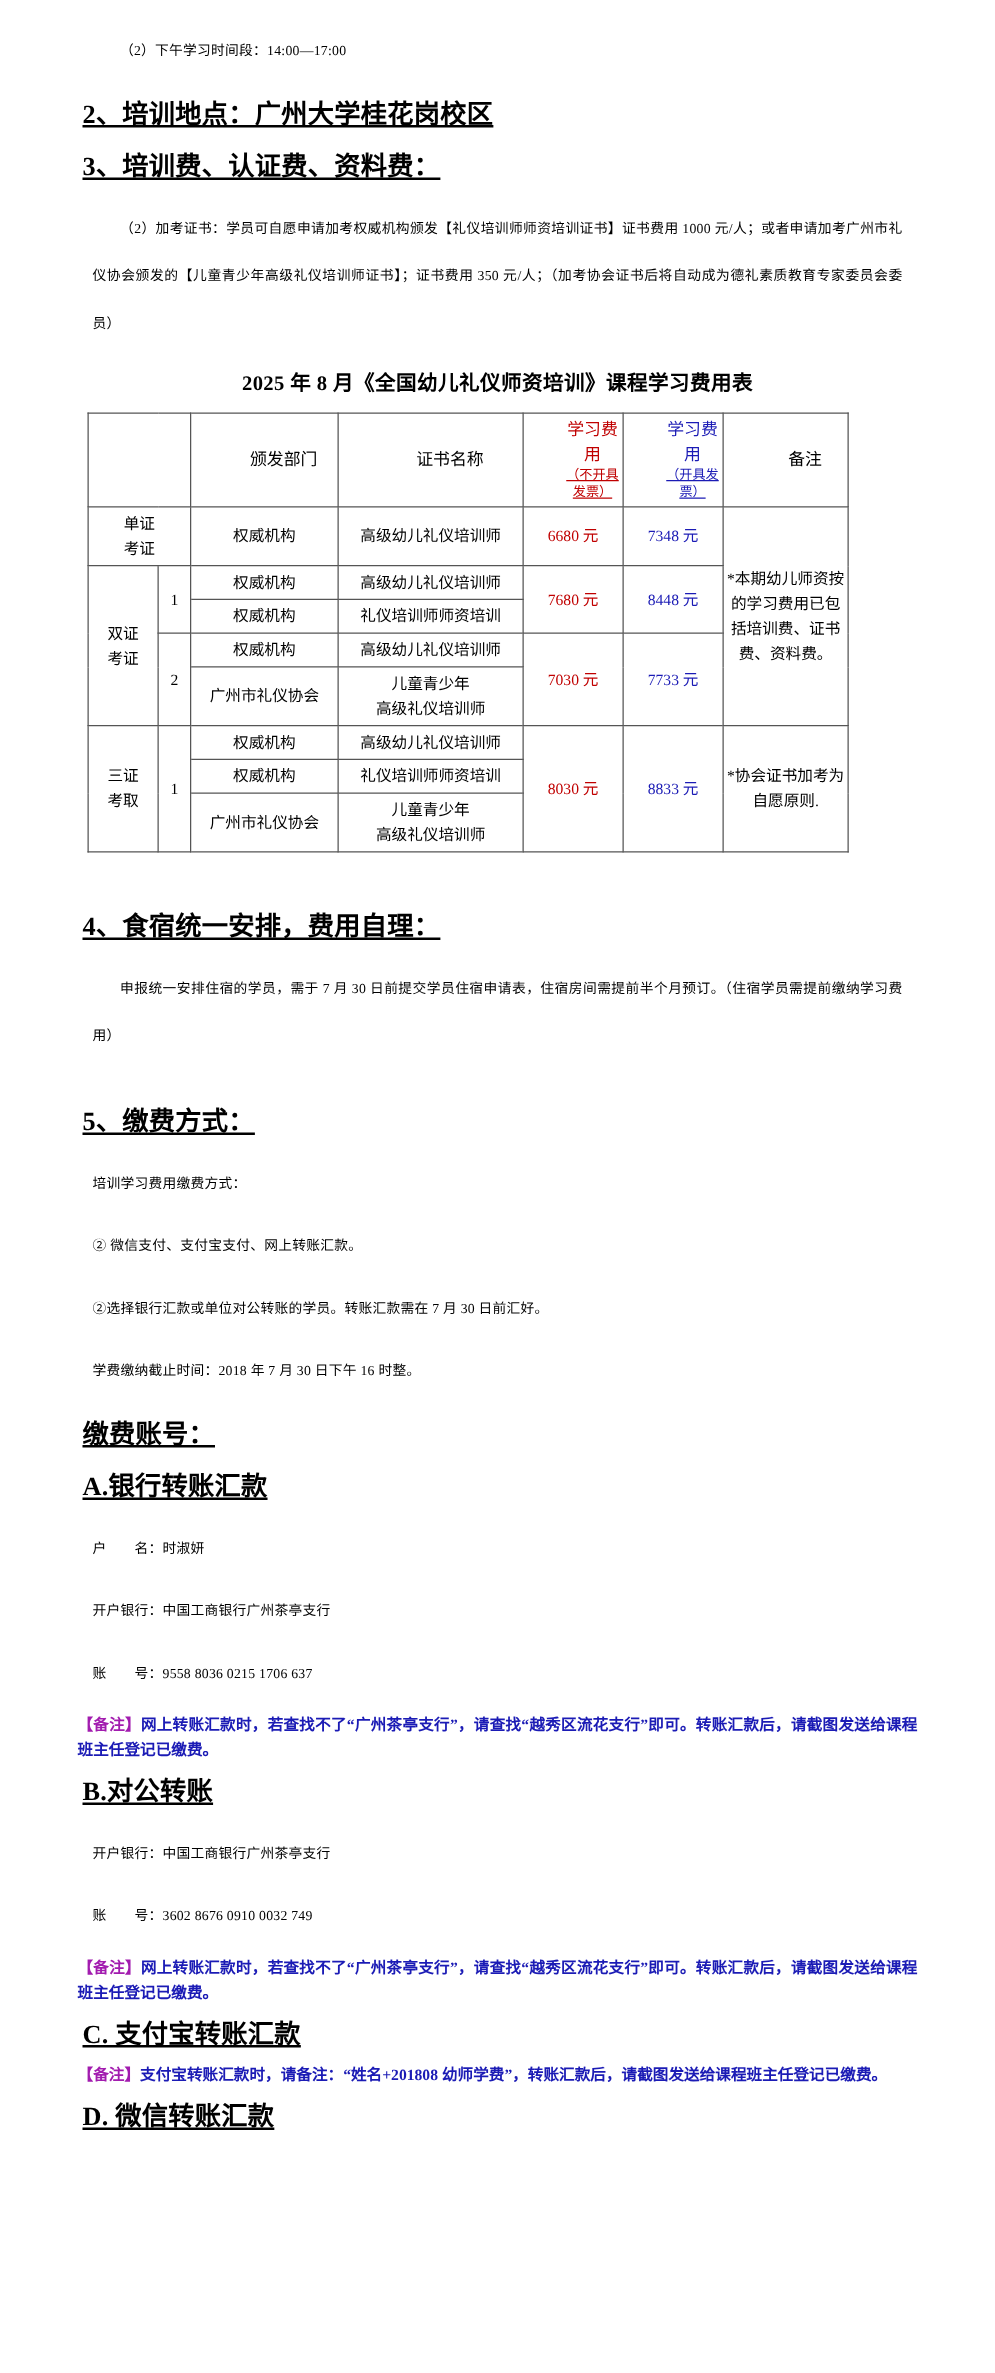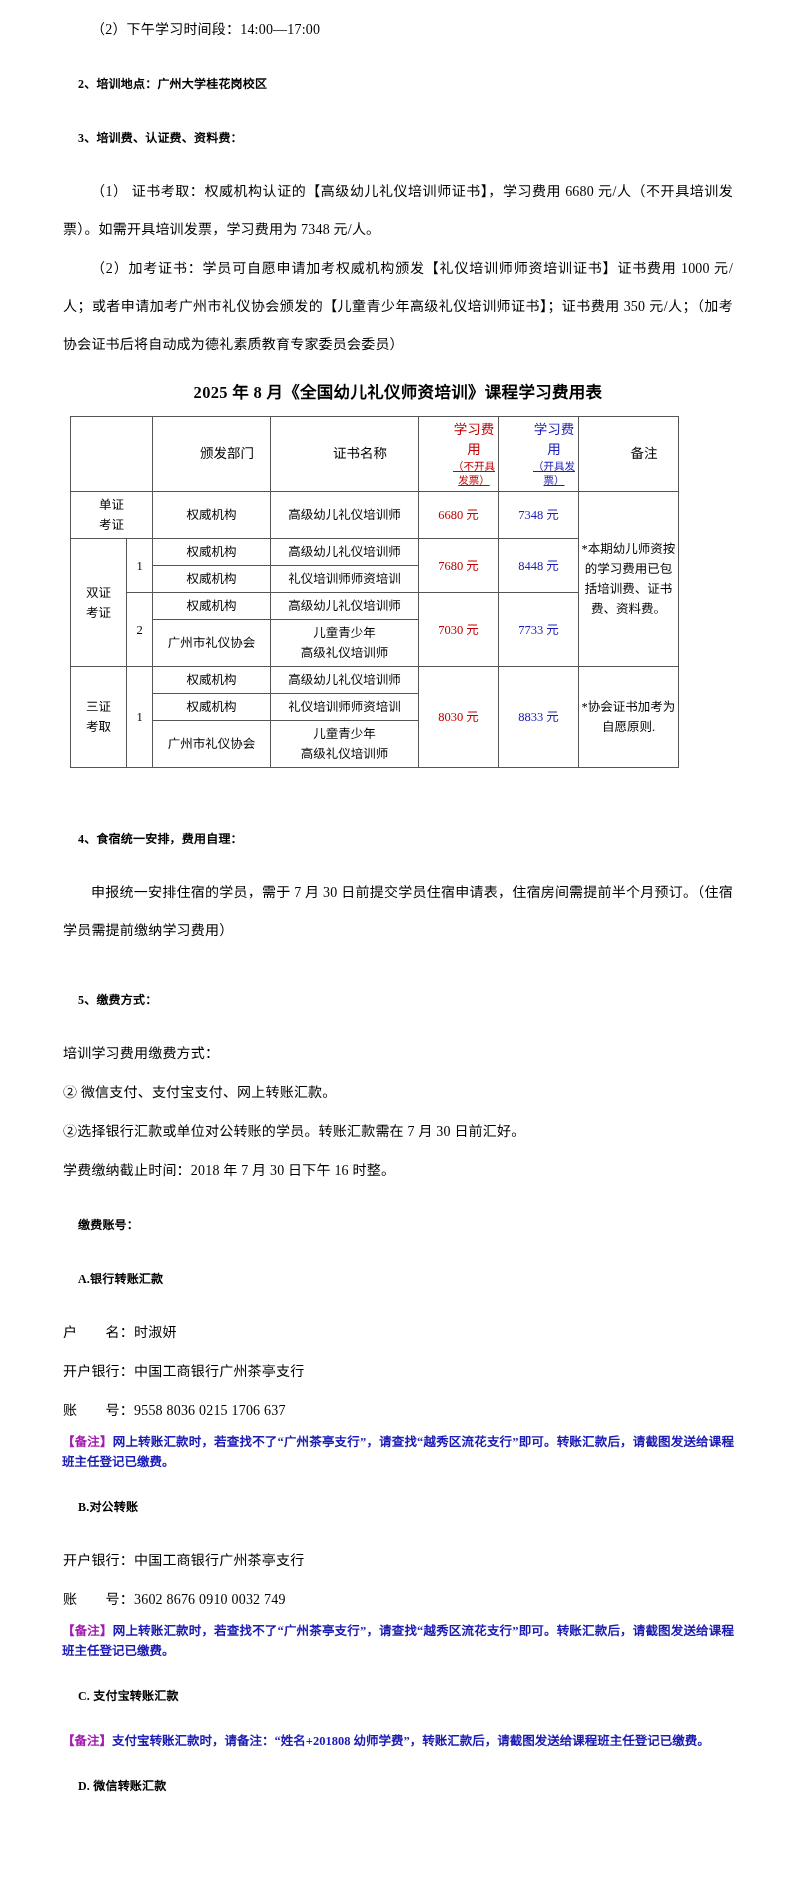--- a/index.html
+++ b/index.html
@@ -15,35 +15,36 @@
     -webkit-font-smoothing: antialiased;
   }
   .page {
     width: 796px;
     box-sizing: border-box;
     padding: 10px 62px 12px 62px;
   }
 
   
   .p {
-    font-size: 14px;
+    font-size: 11px;
     line-height: 38px;
-    margin: 1px;
+    margin: 12px;
     text-align: justify;
     text-justify: inter-ideograph;
     letter-spacing: 0.2px;
   }
   .p.indent  { text-indent: 2em; }
 
   .heading {
-    font-size: 12px;
+    font-size: 21px;
     line-height: 38px;
     font-weight: bold;
-    margin: 16px;
+    margin: 4px;
     letter-spacing: 0.2px;
+    text-decoration: underline;
   }
 
   .table-title {
     font-size: 16.5px;
     font-weight: bold;
     text-align: center;
     line-height: 34px;
     margin: 12px 0 6px 0;
     letter-spacing: 0.3px;
   }
@@ -103,21 +104,20 @@
 <body>
 
 <div class="page">
 
   <p class="p indent">（2）下午学习时间段：14:00—17:00</p>
 
   <p class="heading">2、培训地点：广州大学桂花岗校区</p>
 
   <p class="heading">3、培训费、认证费、资料费：</p>
 
-  <p class="p indent">（1） 证书考取：权威机构认证的【高级幼儿礼仪培训师证书】，学习费用 6680 元/人（不开具培训发票）。如需开具培训发票，学习费用为 7348 元/人。</p>
 
   <p class="p indent">（2）加考证书：学员可自愿申请加考权威机构颁发【礼仪培训师师资培训证书】证书费用 1000 元/人；或者申请加考广州市礼仪协会颁发的【儿童青少年高级礼仪培训师证书】；证书费用 350 元/人；（加考协会证书后将自动成为德礼素质教育专家委员会委员）</p>
 
   <div class="table-title">2025 年 8 月《全国幼儿礼仪师资培训》课程学习费用表</div>
 
   <div class="fee-table-wrap">
     <table class="fee">
       <colgroup>
         <col style="width:56px">
         <col style="width:26px">

